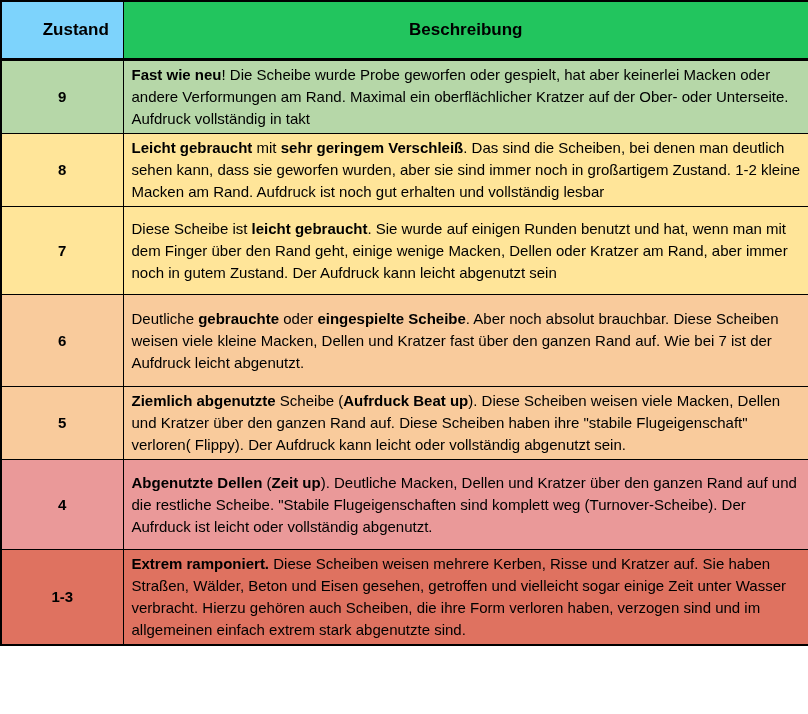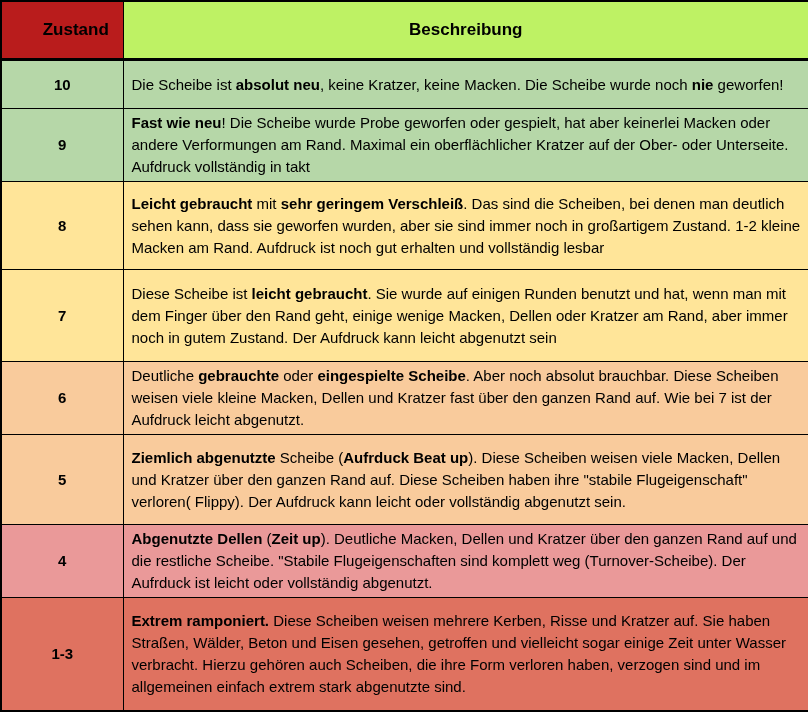--- a/index.html
+++ b/index.html
@@ -59,29 +59,25 @@
 <body>
 
 <div class="table-wrap">
   <table>
     <colgroup>
       <col class="col-zustand">
       <col class="col-beschreibung">
     </colgroup>
     <thead>
       <tr>
-        <th id="th-zustand" style="background: #b91c1c; padding-left: 28px;">Zustand</th>
-        <th id="th-beschreibung" style="background: #bef264;">Beschreibung</th>
+        <th id="th-zustand" style="background: #7dd3fc; padding-left: 28px;">Zustand</th>
+        <th id="th-beschreibung" style="background: #22c55e;">Beschreibung</th>
       </tr>
     </thead>
     <tbody id="table-body">
-        <tr style="background: rgb(182, 215, 168);">
-          <td class="cell-zustand">10</td>
-          <td class="cell-beschreibung"><span>Die Scheibe ist </span><b>absolut neu</b><span>, keine Kratzer, keine Macken. Die Scheibe wurde noch </span><b>nie</b><span> geworfen!</span></td>
-        </tr>
         <tr style="background: rgb(182, 215, 168);">
           <td class="cell-zustand">9</td>
           <td class="cell-beschreibung"><b>Fast wie neu</b><span>! Die Scheibe wurde Probe geworfen oder gespielt, hat aber keinerlei Macken oder andere Verformungen am Rand. Maximal ein oberflächlicher Kratzer auf der Ober- oder Unterseite. Aufdruck vollständig in takt</span></td>
         </tr>
         <tr style="background: rgb(255, 229, 153);">
           <td class="cell-zustand">8</td>
           <td class="cell-beschreibung"><b>Leicht gebraucht</b><span> mit </span><b>sehr geringem Verschleiß</b><span>. Das sind die Scheiben, bei denen man deutlich sehen kann, dass sie geworfen wurden, aber sie sind immer noch in großartigem Zustand. 1-2 kleine Macken am Rand. Aufdruck ist noch gut erhalten und vollständig lesbar</span></td>
         </tr>
         <tr style="background: rgb(255, 229, 153);">
           <td class="cell-zustand">7</td>

